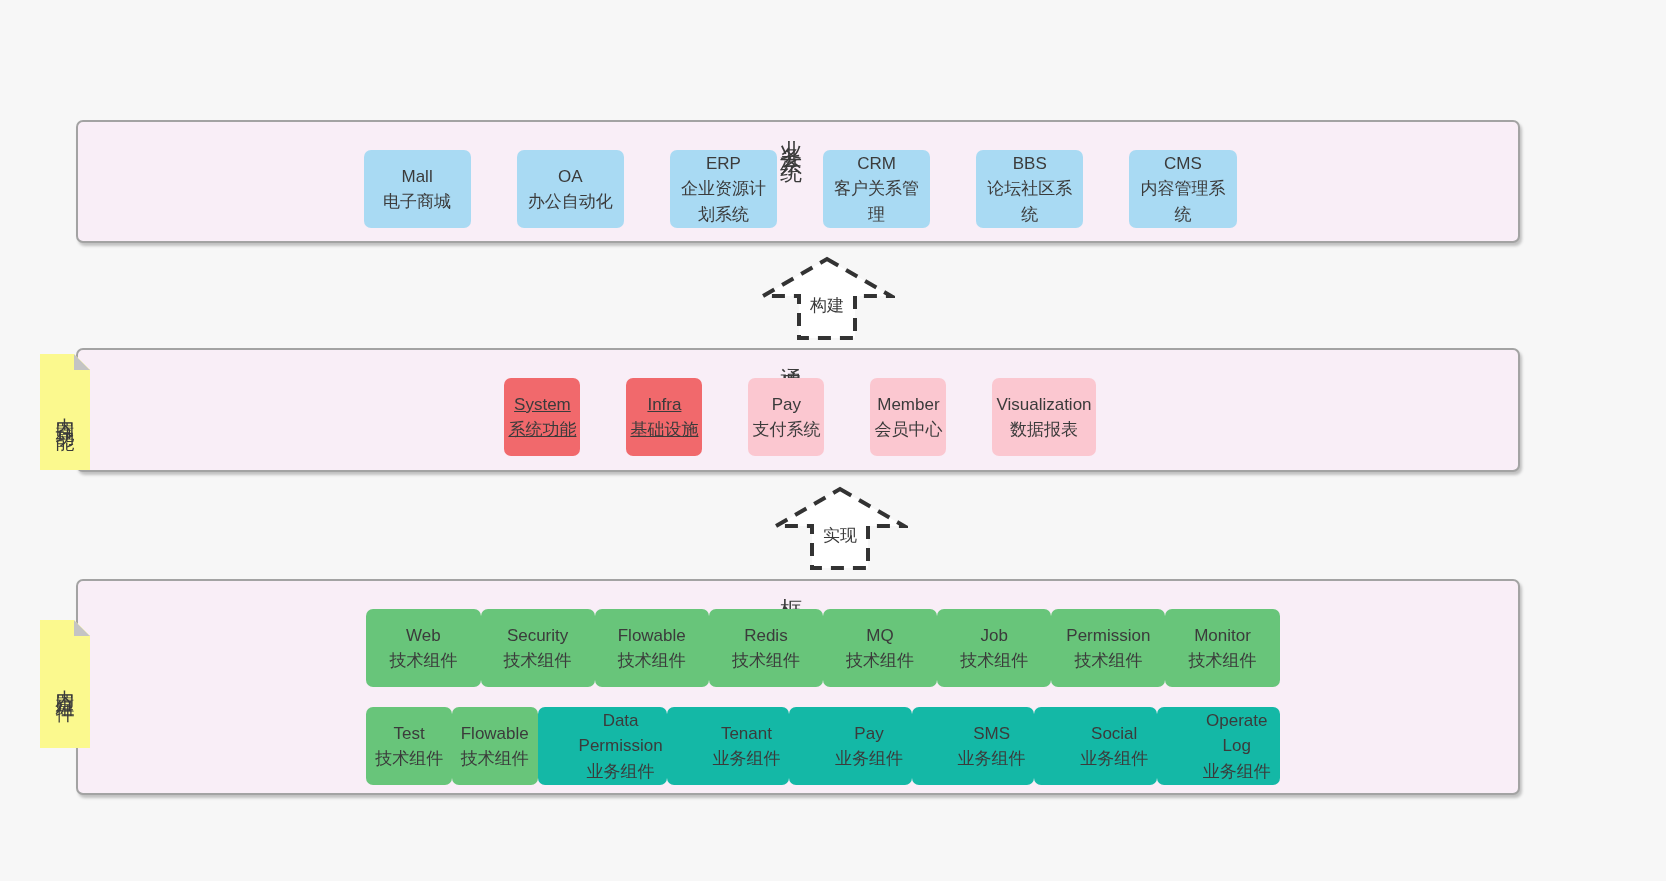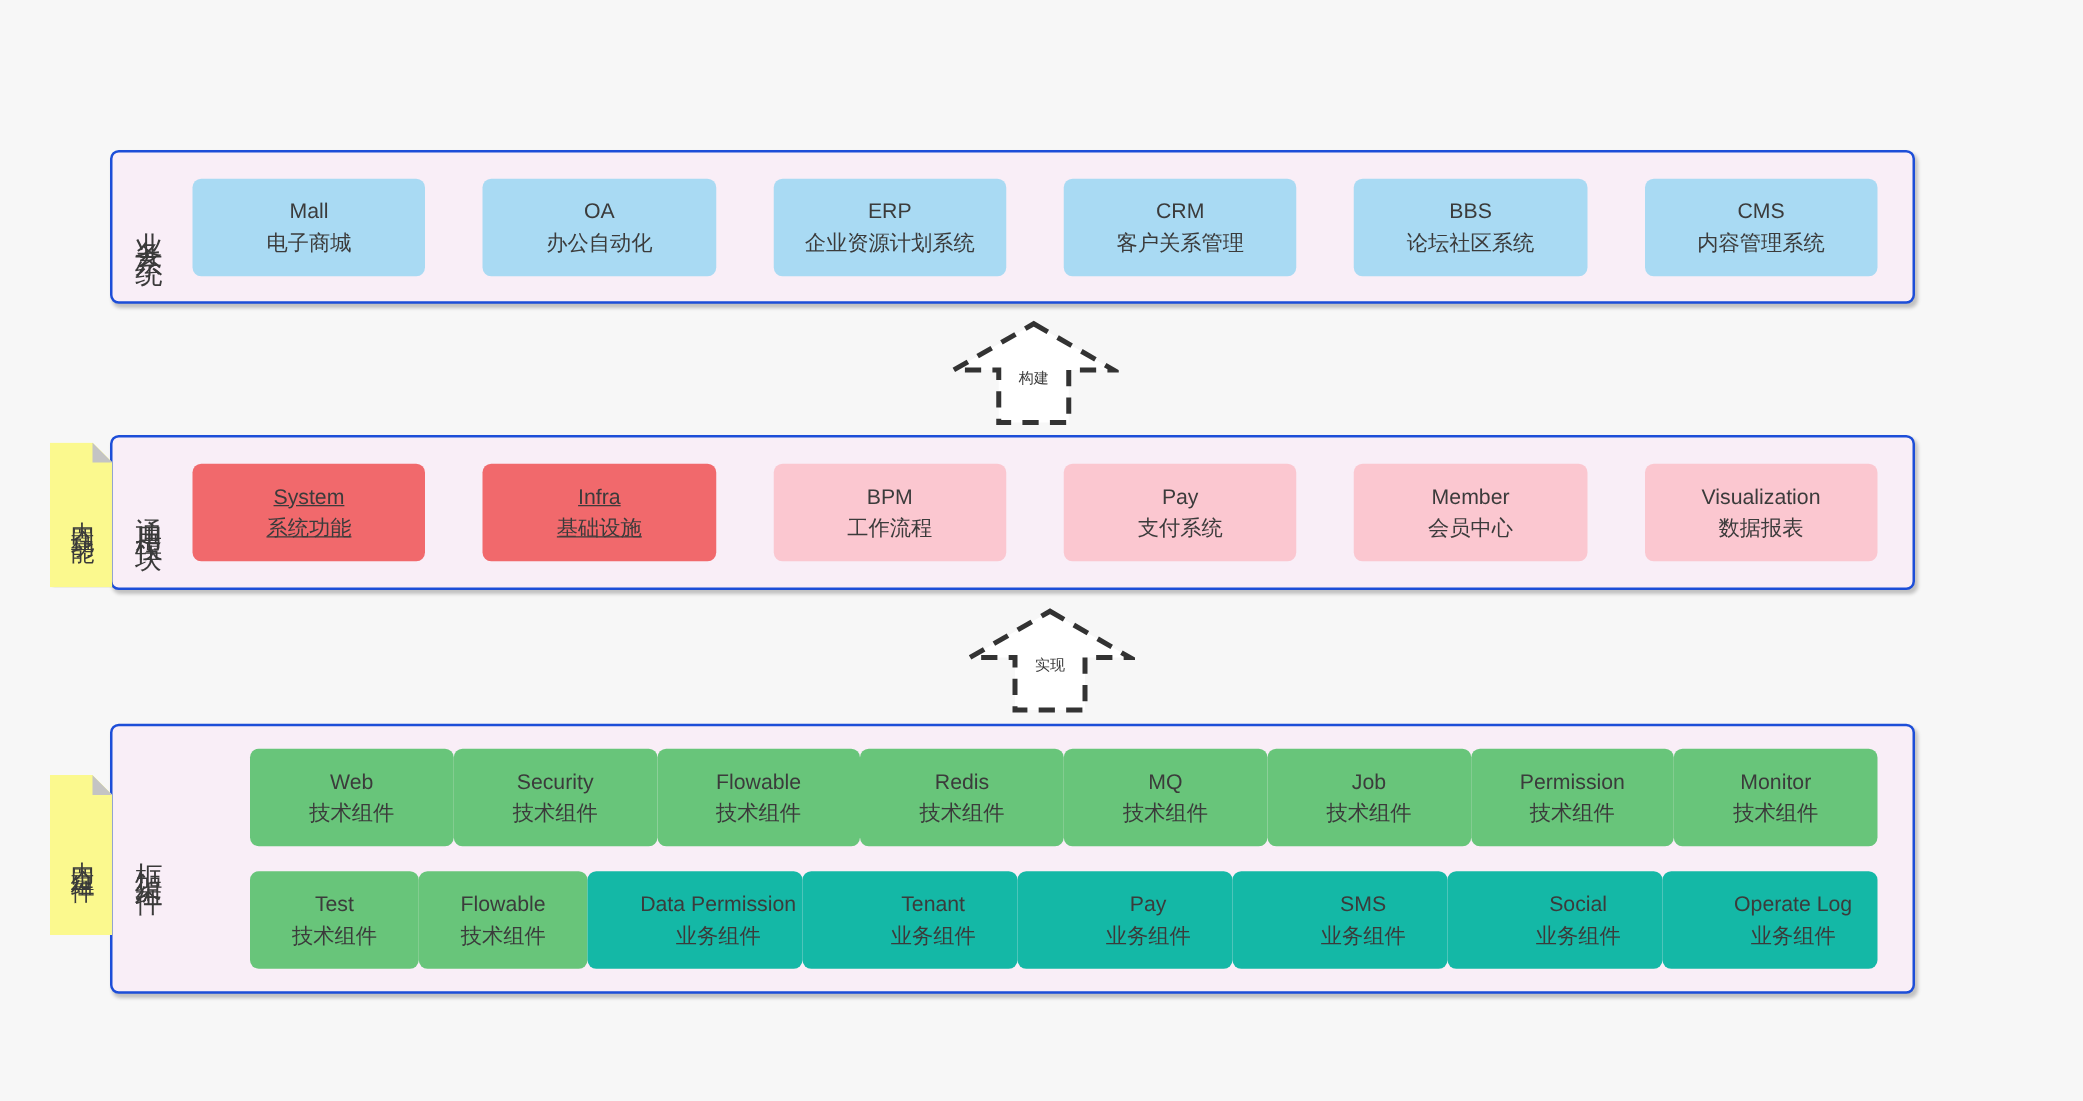--- a/index.html
+++ b/index.html
@@ -11,30 +11,31 @@
   .canvas{
     position:relative;
     width:1666px;
     height:881px;
     background:#f7f7f7;
     overflow:hidden;
   }
   
   .container{
     position:absolute;
-    left:88px;
+    left:76px;
     width:1444px;
     background:#f9eef7;
-    border:2px solid #1d4ed8;
+    border:2px solid #a3a3a3;
     border-radius:7px;
     box-shadow:2px 3px 3px rgba(0,0,0,0.22);
     box-sizing:border-box;
     display:flex;
     align-items:center;
     padding:0 28px 0 12px;
+    flex-direction:column;
   }
   .container.business{top:120px;height:123px;}
   .container.modules{top:348px;height:124px;}
   .container.components{top:579px;height:216px;}
 
   .layer-label{
     writing-mode:vertical-rl;
     text-orientation:upright;
     font-size:22px;
     letter-spacing:7px;
@@ -123,21 +124,21 @@
     height:86px;
   }
   .arrow svg{display:block;width:100%;height:100%;}
   .arrow-label{
     position:absolute;
     left:50%;
     top:38px;
     transform:translateX(-50%);
     background:#ffffff;
     padding:0 3px;
-    font-size:12px;
+    font-size:17px;
     color:#3a3a3a;
     white-space:nowrap;
   }
   .arrow.build{left:759px;top:256px;}
   .arrow.implement{left:772px;top:486px;}
 </style>
 </head>
 <body>
 
 <div class="canvas">
@@ -187,24 +188,20 @@
     <div class="boxes">
       <div class="box red">
         <div class="box-name">System</div>
         <div class="box-desc">系统功能</div>
       </div>
       <div class="box red">
         <div class="box-name">Infra</div>
         <div class="box-desc">基础设施</div>
       </div>
       <div class="box pink">
-        <div class="box-name">BPM</div>
-        <div class="box-desc">工作流程</div>
-      </div>
-      <div class="box pink">
         <div class="box-name">Pay</div>
         <div class="box-desc">支付系统</div>
       </div>
       <div class="box pink">
         <div class="box-name">Member</div>
         <div class="box-desc">会员中心</div>
       </div>
       <div class="box pink">
         <div class="box-name">Visualization</div>
         <div class="box-desc">数据报表</div>

